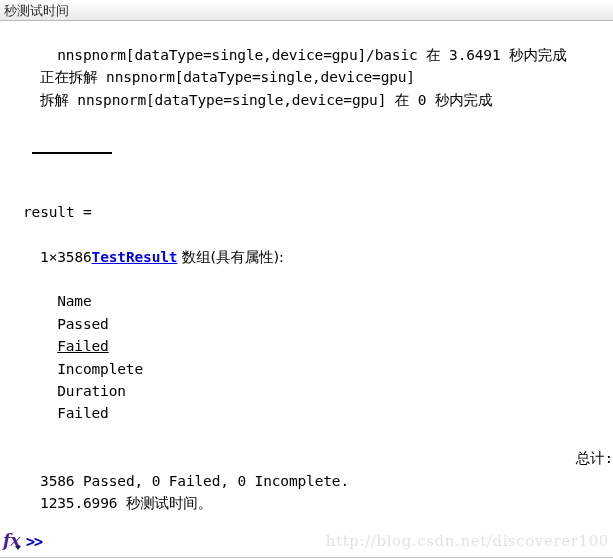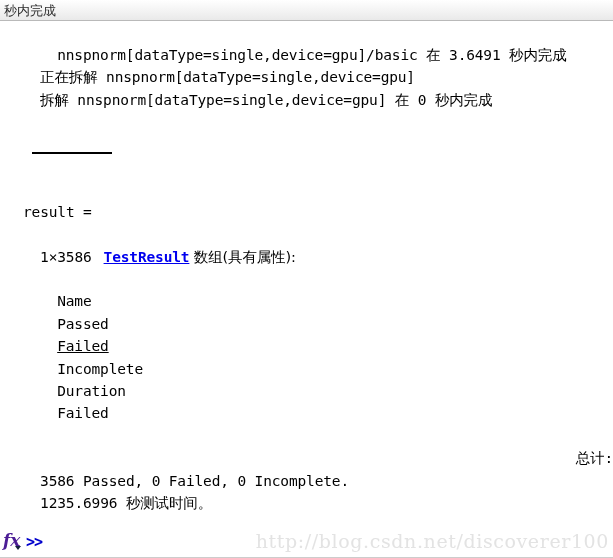--- a/index.html
+++ b/index.html
@@ -82,21 +82,20 @@
     top: 18px;
     width: 80px;
     height: 2px;
     background: #000000;
   }
 
   a.link {
     color: #0000EE;
     text-decoration: underline;
     font-weight: bold;
-    margin-left: 12px;
   }
 
   
   #promptbar {
     position: absolute;
     left: 0; top: 524px;
     width: 613px;
     height: 34px;
     background: #ffffff;
     border-top: 1px solid #ffffff;
@@ -146,39 +145,39 @@
     padding: 0;
   }
   #watermark {
     position: absolute;
     right: 4px;
     top: 524px;
     height: 34px;
     display: flex;
     align-items: center;
     font-family: "DejaVu Serif", "Liberation Serif", serif;
-    font-size: 19px;
+    font-size: 15px;
     color: #e3e3e3;
     letter-spacing: 0.6px;
     white-space: nowrap;
     pointer-events: none;
   }
   #bottom-border {
     position: absolute;
     left: 0; bottom: 0;
     width: 613px; height: 1px;
     background: #cccccc;
   }
   .cjk { font-family: "DejaVu Sans", "Liberation Sans", sans-serif; }
 </style>
 </head>
 <body>
 
 <div id="titlebar">
-  <div class="title-text">秒内完成</div>
+  <div class="title-text">秒测试时间</div>
 </div>
 
 <div id="gutter"></div>
 
 <div id="console">
   <div id="output">
 
     <div class="line" style="padding-left: 34.2px;">nnspnorm[dataType=single,device=gpu]/basic 在 3.6491 秒内完成</div>
     <div class="line" style="padding-left: 17.1px;">正在拆解 nnspnorm[dataType=single,device=gpu]</div>
     <div class="line" style="padding-left: 17.1px;">拆解 nnspnorm[dataType=single,device=gpu] 在 0 秒内完成</div>

